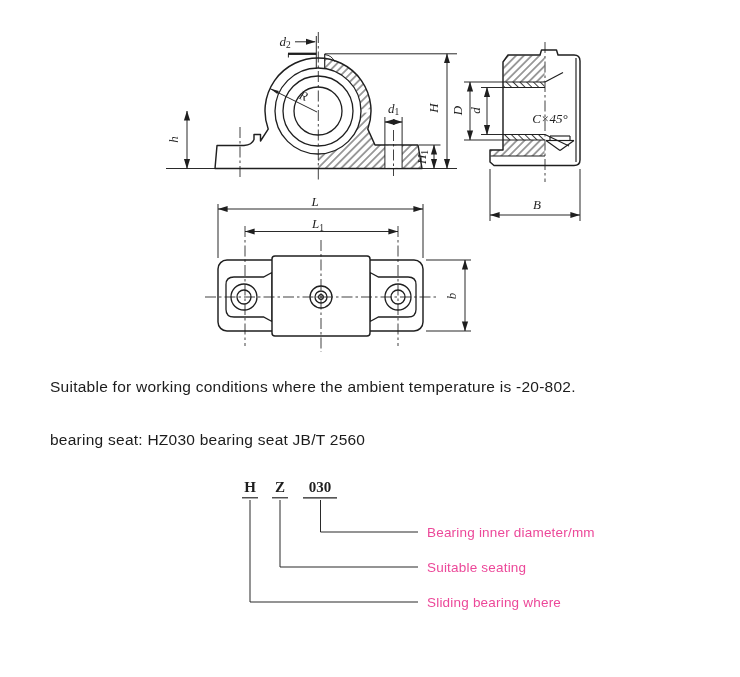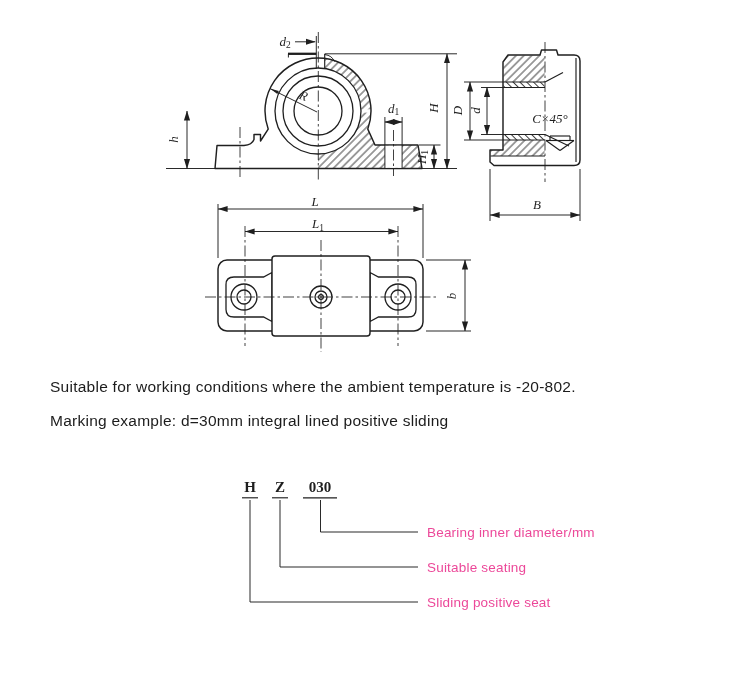--- a/index.html
+++ b/index.html
@@ -183,19 +183,19 @@
     <line class="mid" x1="242" y1="497.8" x2="258" y2="497.8"></line>
     <line class="mid" x1="272" y1="497.8" x2="288" y2="497.8"></line>
     <line class="mid" x1="303" y1="497.8" x2="337" y2="497.8"></line>
     <polyline class="thin" points="320.5,500 320.5,532 418,532"></polyline>
     <polyline class="thin" points="280,500 280,567 418,567"></polyline>
     <polyline class="thin" points="250,500 250,602 418,602"></polyline>
   </g>
 </svg>
 
 <div class="note" style="top:377px">Suitable for working conditions where the ambient temperature is -20-802.</div>
-<div class="note" style="top:410.5px">Marking example: d=30mm integral lined positive sliding</div>
+<div class="note" style="top:430px">bearing seat: HZ030 bearing seat JB/T 2560</div>
 
 <div class="legend" style="top:524.5px">Bearing inner diameter/mm</div>
 <div class="legend" style="top:559.5px">Suitable seating</div>
-<div class="legend" style="top:594.5px">Sliding positive seat</div>
+<div class="legend" style="top:594.5px">Sliding bearing where</div>
 
 </div>
 
 </body></html>

